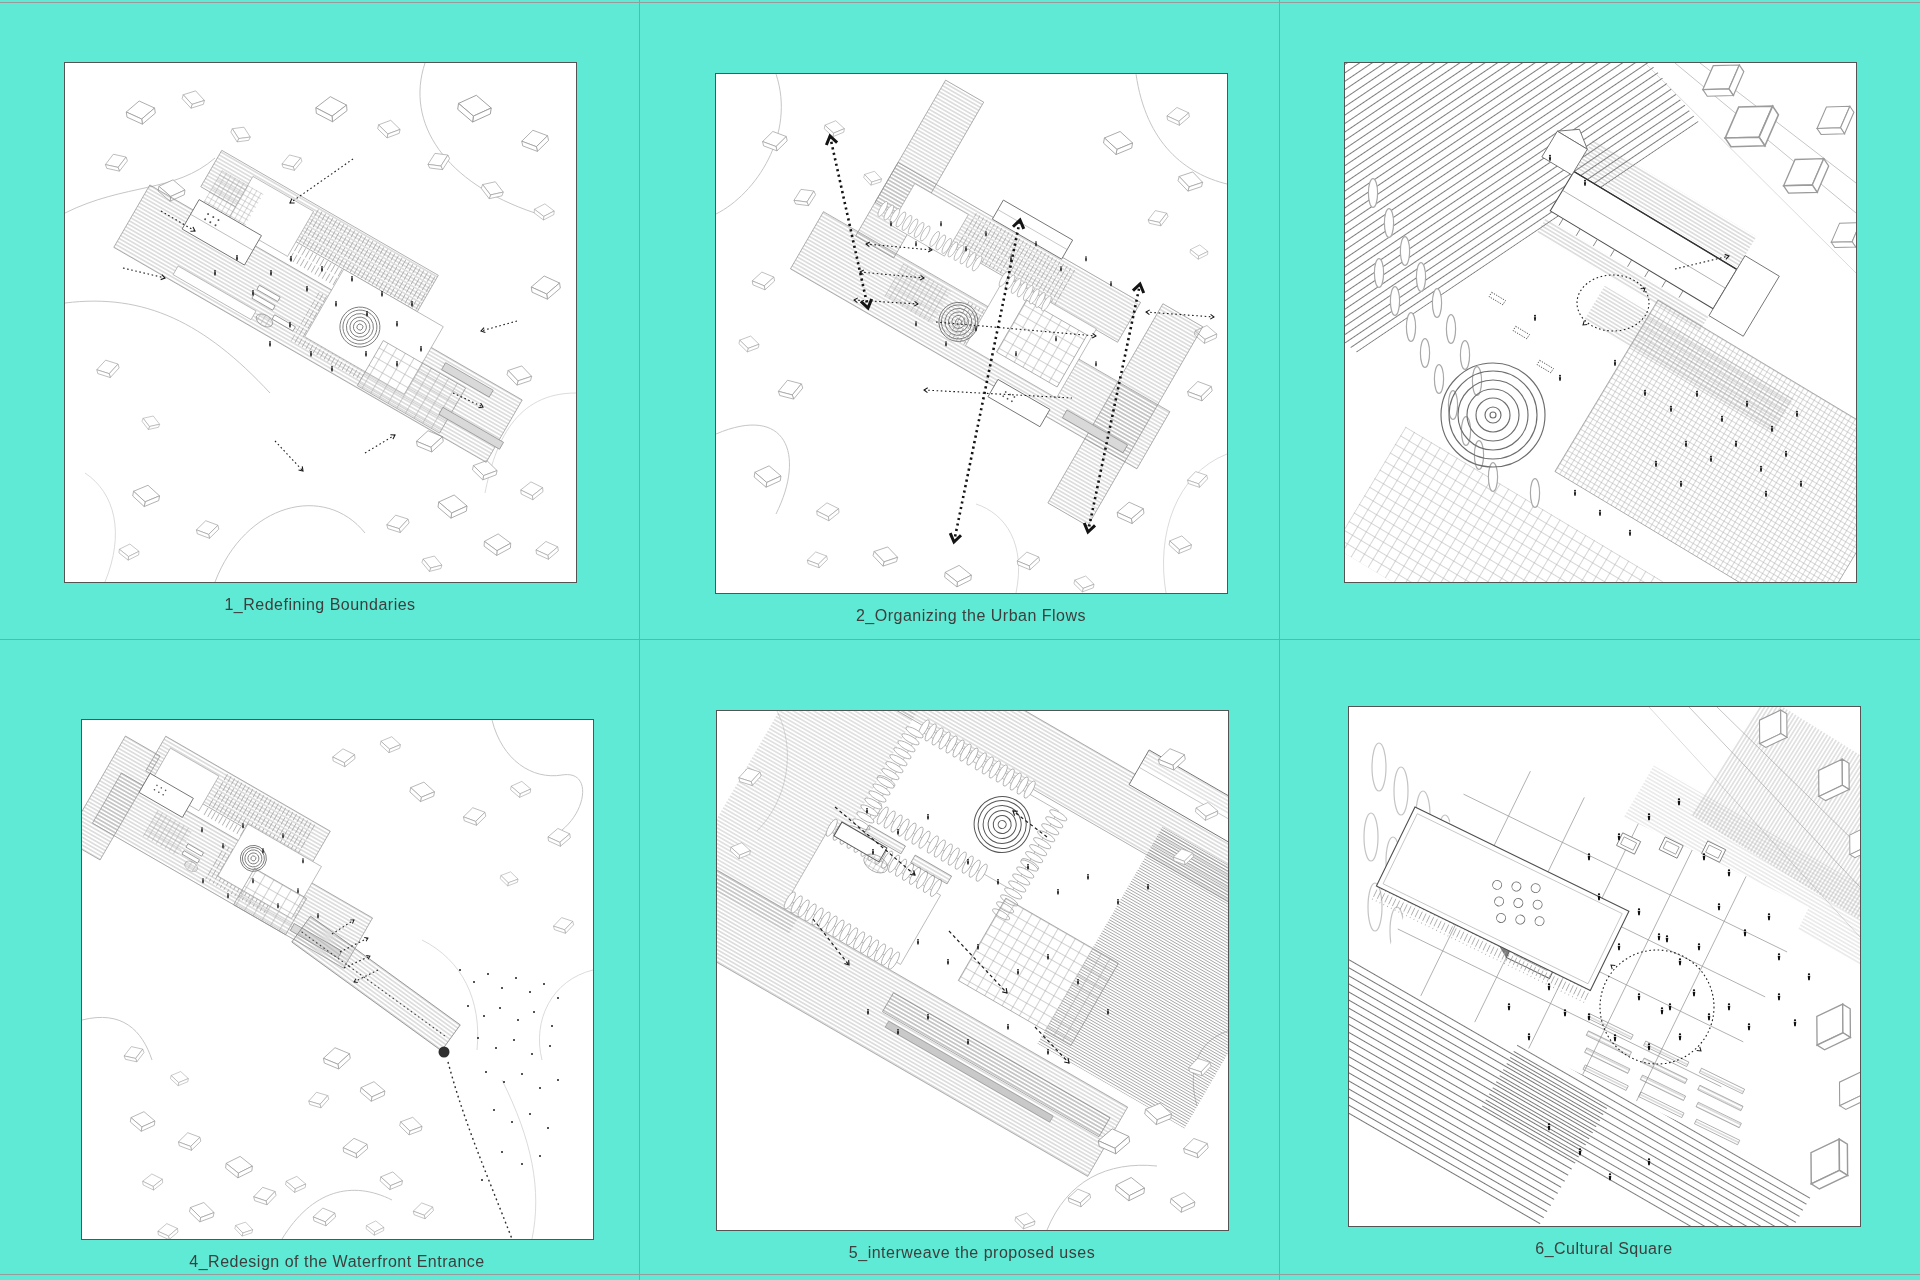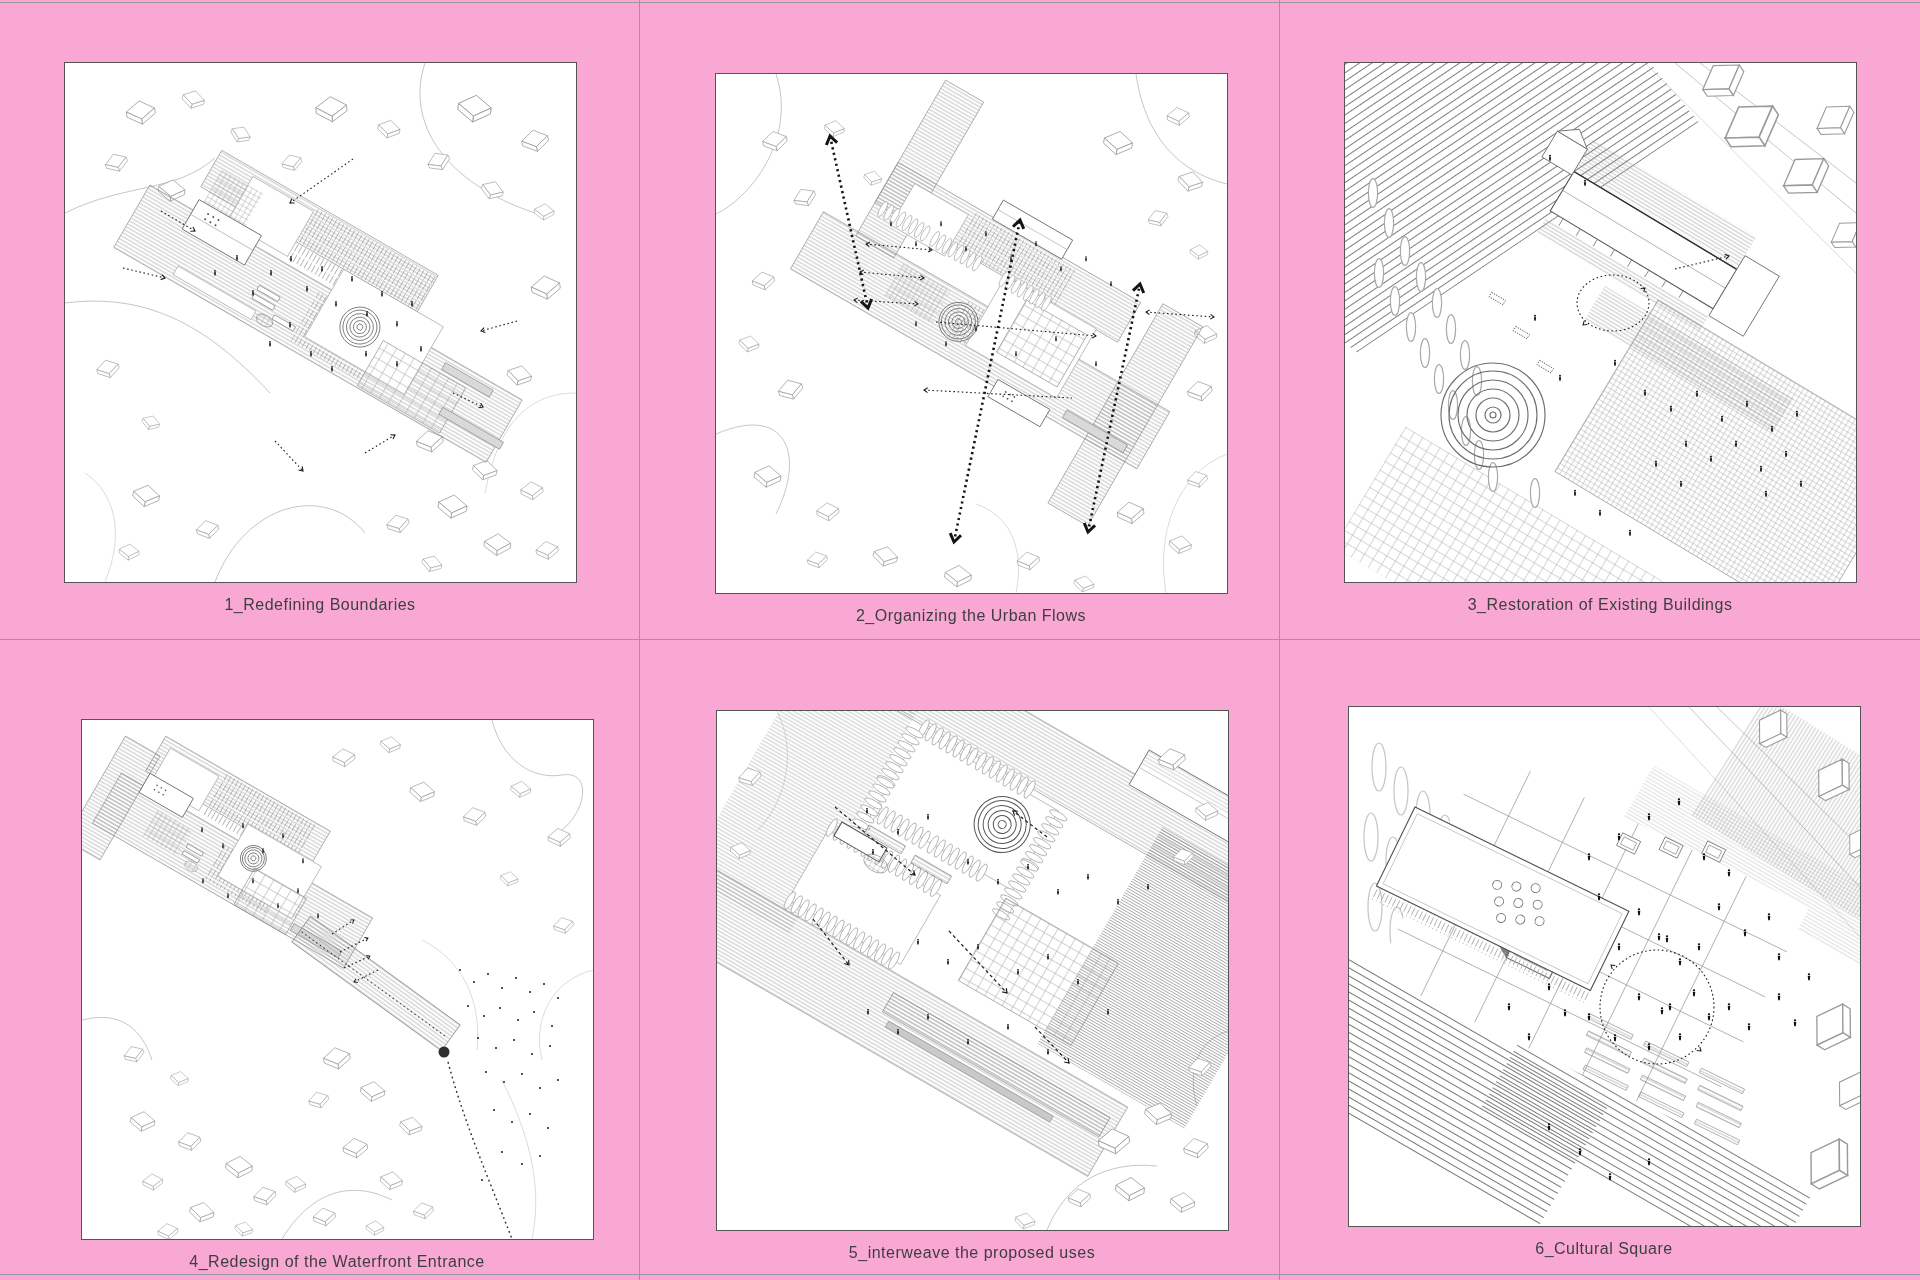--- a/index.html
+++ b/index.html
@@ -1,16 +1,16 @@
 <!DOCTYPE html>
 <html><head>
 <meta charset="utf-8">
 <style>
   html,body{margin:0;padding:0;background:#fff;}
-  .sheet{position:relative;width:1920px;height:1280px;background:#f9a8d4;overflow:hidden;
+  .sheet{position:relative;width:1920px;height:1280px;background:#5eead4;overflow:hidden;
          font-family:"Liberation Sans",sans-serif;}
   .vline{position:absolute;top:0;width:1px;height:1280px;background:#9a9a9a;}
   .hline{position:absolute;left:0;width:1920px;height:1px;background:#9a9a9a;}
   .cell{position:absolute;width:640px;height:640px;}
   .frame{position:absolute;left:64px;top:62px;width:511px;height:519px;
          border:1px solid #545454;background:#fff;overflow:hidden;}
   .frame svg{display:block;}
   .cap{position:absolute;left:0;top:596px;width:640px;text-align:center;
        font-size:16px;letter-spacing:.5px;color:#3e3e3e;}
   
@@ -435,21 +435,20 @@
             <use href="#pp" transform="translate(205,95) scale(.85)"></use>
           <use href="#pp" transform="translate(270,300) scale(.85)"></use>
             <use href="#pp" transform="translate(215,315) scale(.85)"></use>
           <use href="#pp" transform="translate(190,255) scale(.85)"></use>
             <use href="#pp" transform="translate(255,450) scale(.85)"></use>
           <use href="#pp" transform="translate(285,470) scale(.85)"></use>
             <use href="#pp" transform="translate(230,430) scale(.85)"></use>
         </g>
       </svg>
     </div>
-    <figcaption class="cap">3_Restoration of Existing Buildings</figcaption>
   </figure>
 
   <figure class="cell" style="left:0;top:640px;margin:17px">
     <div class="frame">
       <svg width="511" height="519" viewBox="0 0 511 519">
         <g>
           <path class="rd" d="M0,300 C40,290 60,310 70,340"></path>
             <path class="rd" d="M200,519 C230,470 270,460 310,480"></path>
           <path class="rd" d="M410,0 C420,40 450,60 480,55 C510,50 505,90 480,110"></path>
           <path class="rd2" d="M511,250 C470,260 450,300 460,340"></path>

